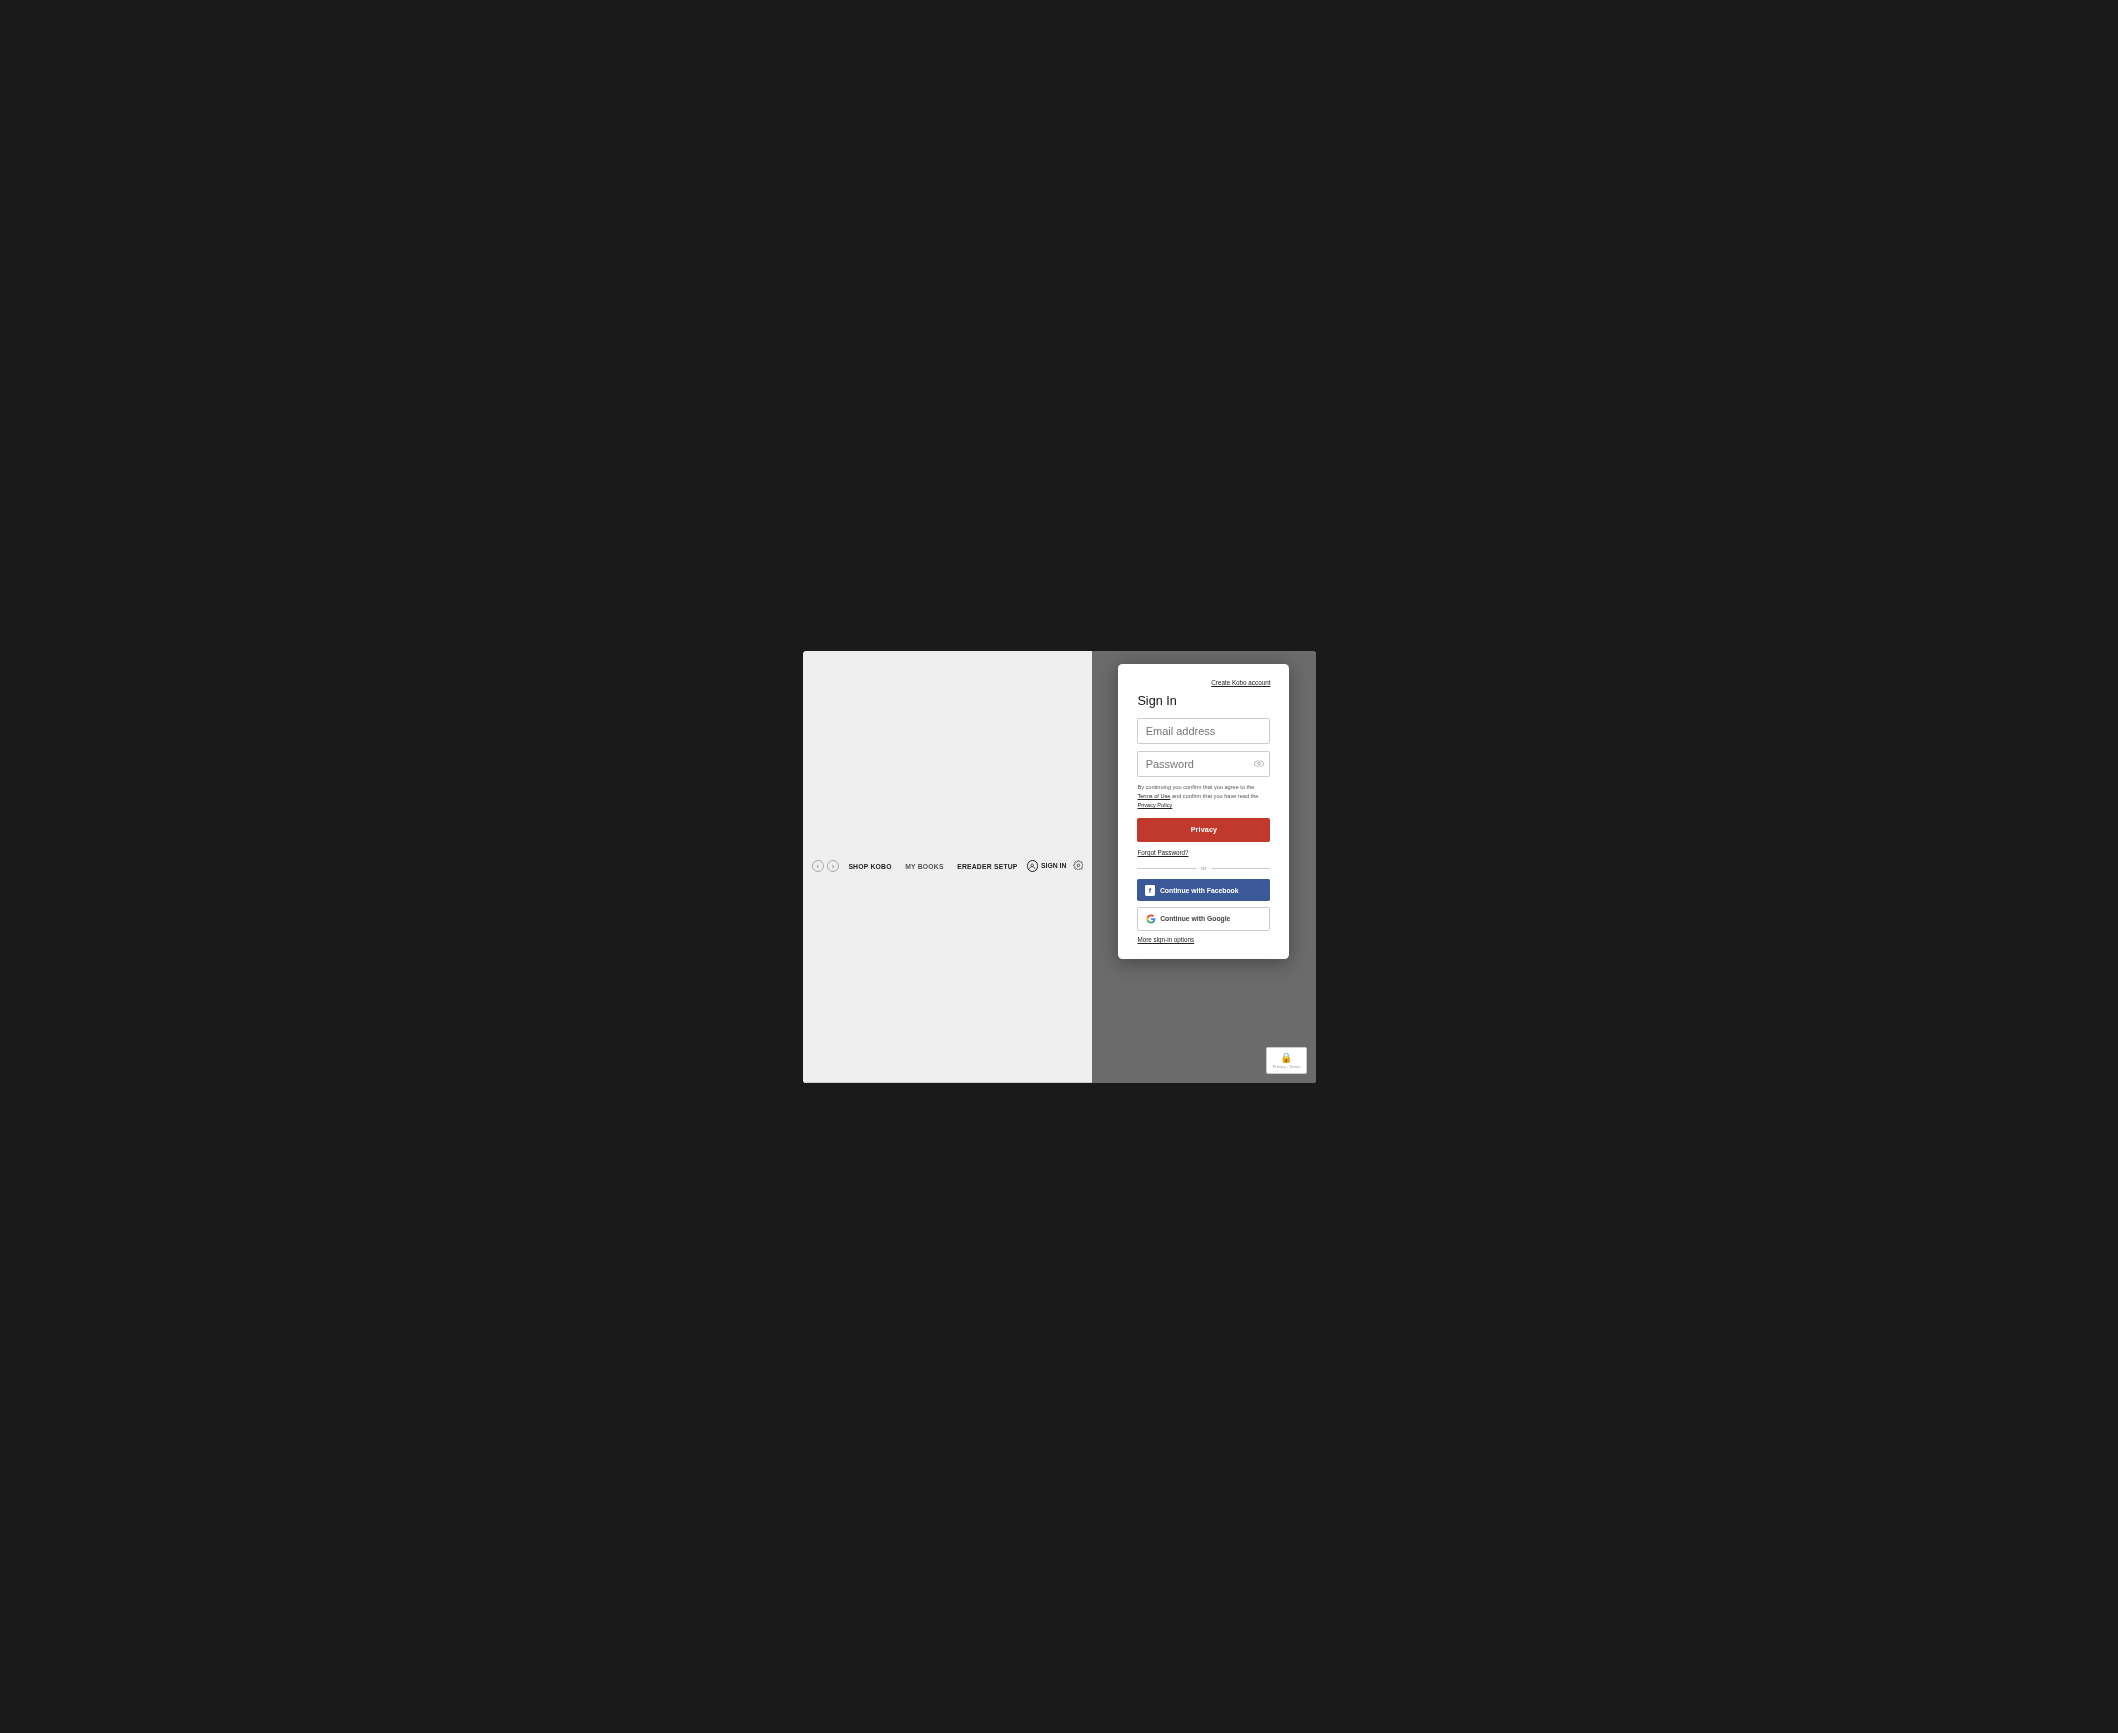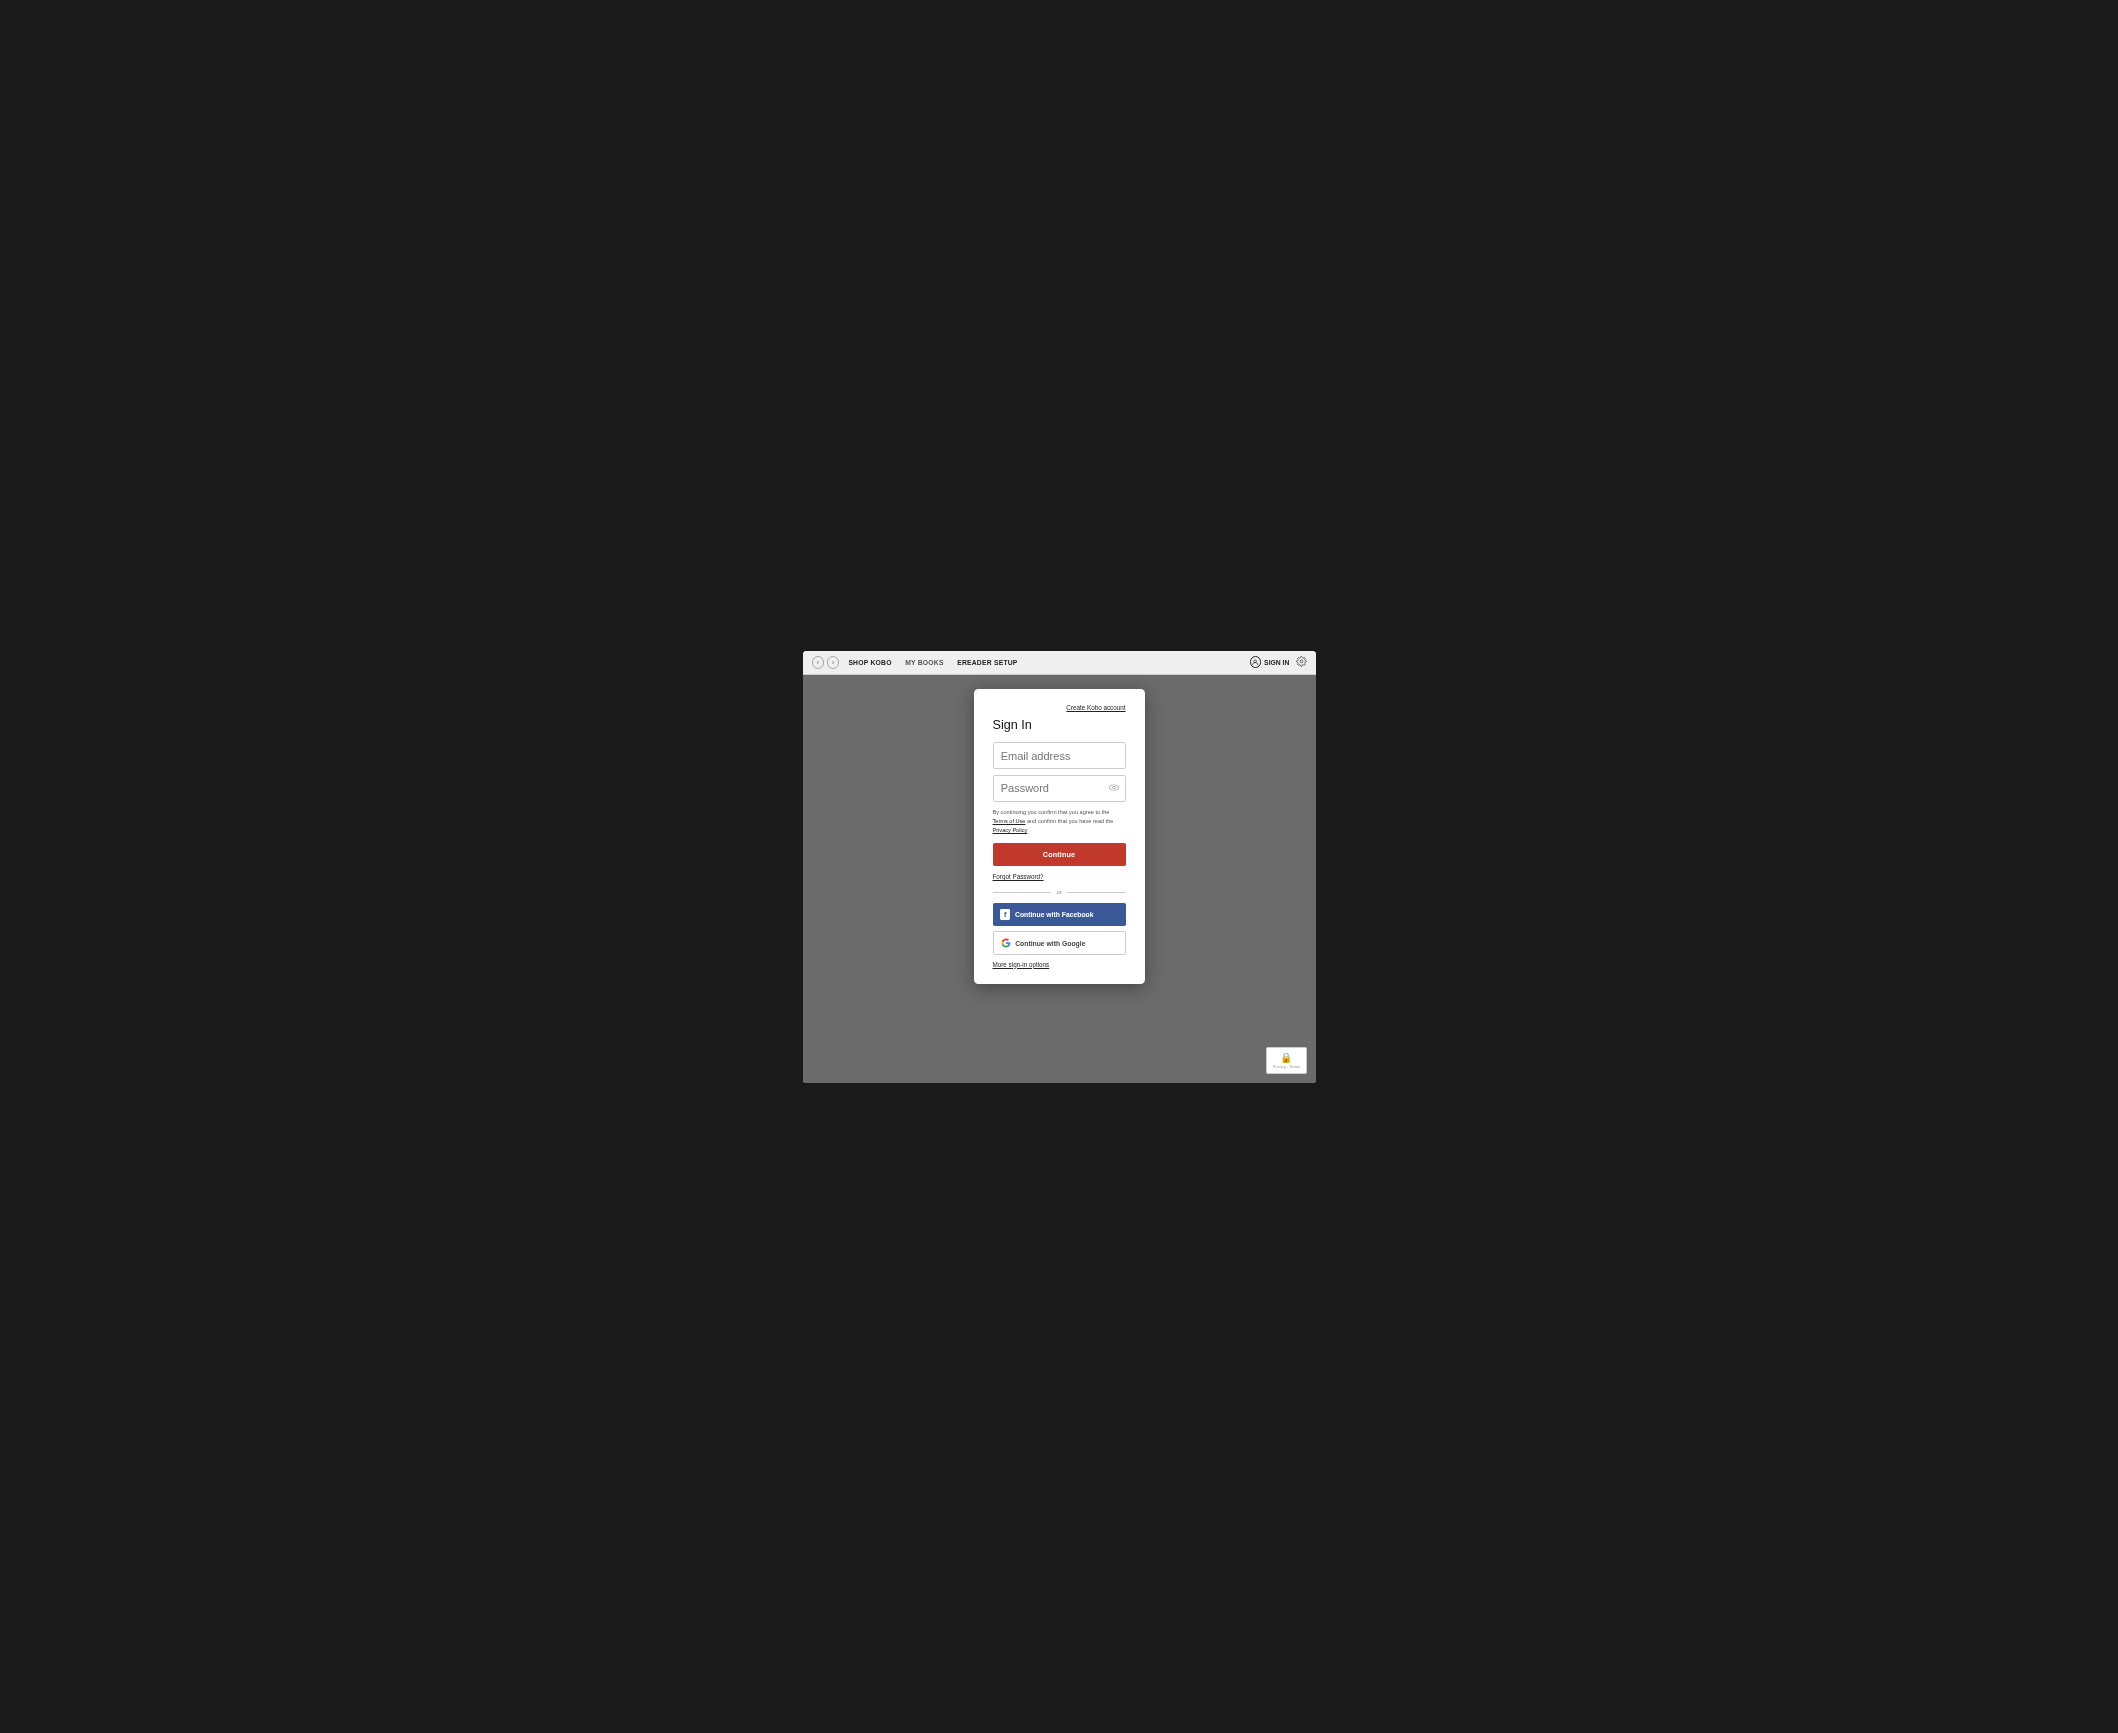--- a/index.html
+++ b/index.html
@@ -14,21 +14,21 @@
     }
 
     .browser-window {
       width: 513px;
       min-height: 432px;
       background: #f0abfc;
       border-radius: 3.6px;
       overflow: hidden;
       position: relative;
       display: flex;
-      flex-direction: column;
+      flex-direction: row;
     }
 
     .browser-toolbar {
       background: #efefef;
       padding: 5.4px 9px;
       display: flex;
       align-items: center;
       gap: 9px;
       border-bottom: 0.5px solid #ccc;
       flex-shrink: 0;
@@ -409,21 +409,21 @@
                 <circle cx="11" cy="7" r="3" stroke="#888" stroke-width="1.5" fill="none"></circle>
               </svg>
             </span>
           </div>
         </div>
 
         <p class="terms-text">
           <span>By continuing you confirm that you agree to the </span><a>Terms of Use</a><span> and confirm that you have read the </span><a>Privacy Policy</a>
         </p>
 
-        <button class="continue-btn">Continue</button>
+        <button class="continue-btn">Privacy</button>
 
         <a class="forgot-password">Forgot Password?</a>
 
         <div class="divider">
           <div class="divider-line"></div>
           <span class="divider-text">or</span>
           <div class="divider-line"></div>
         </div>
 
         <button class="social-btn facebook-btn">

